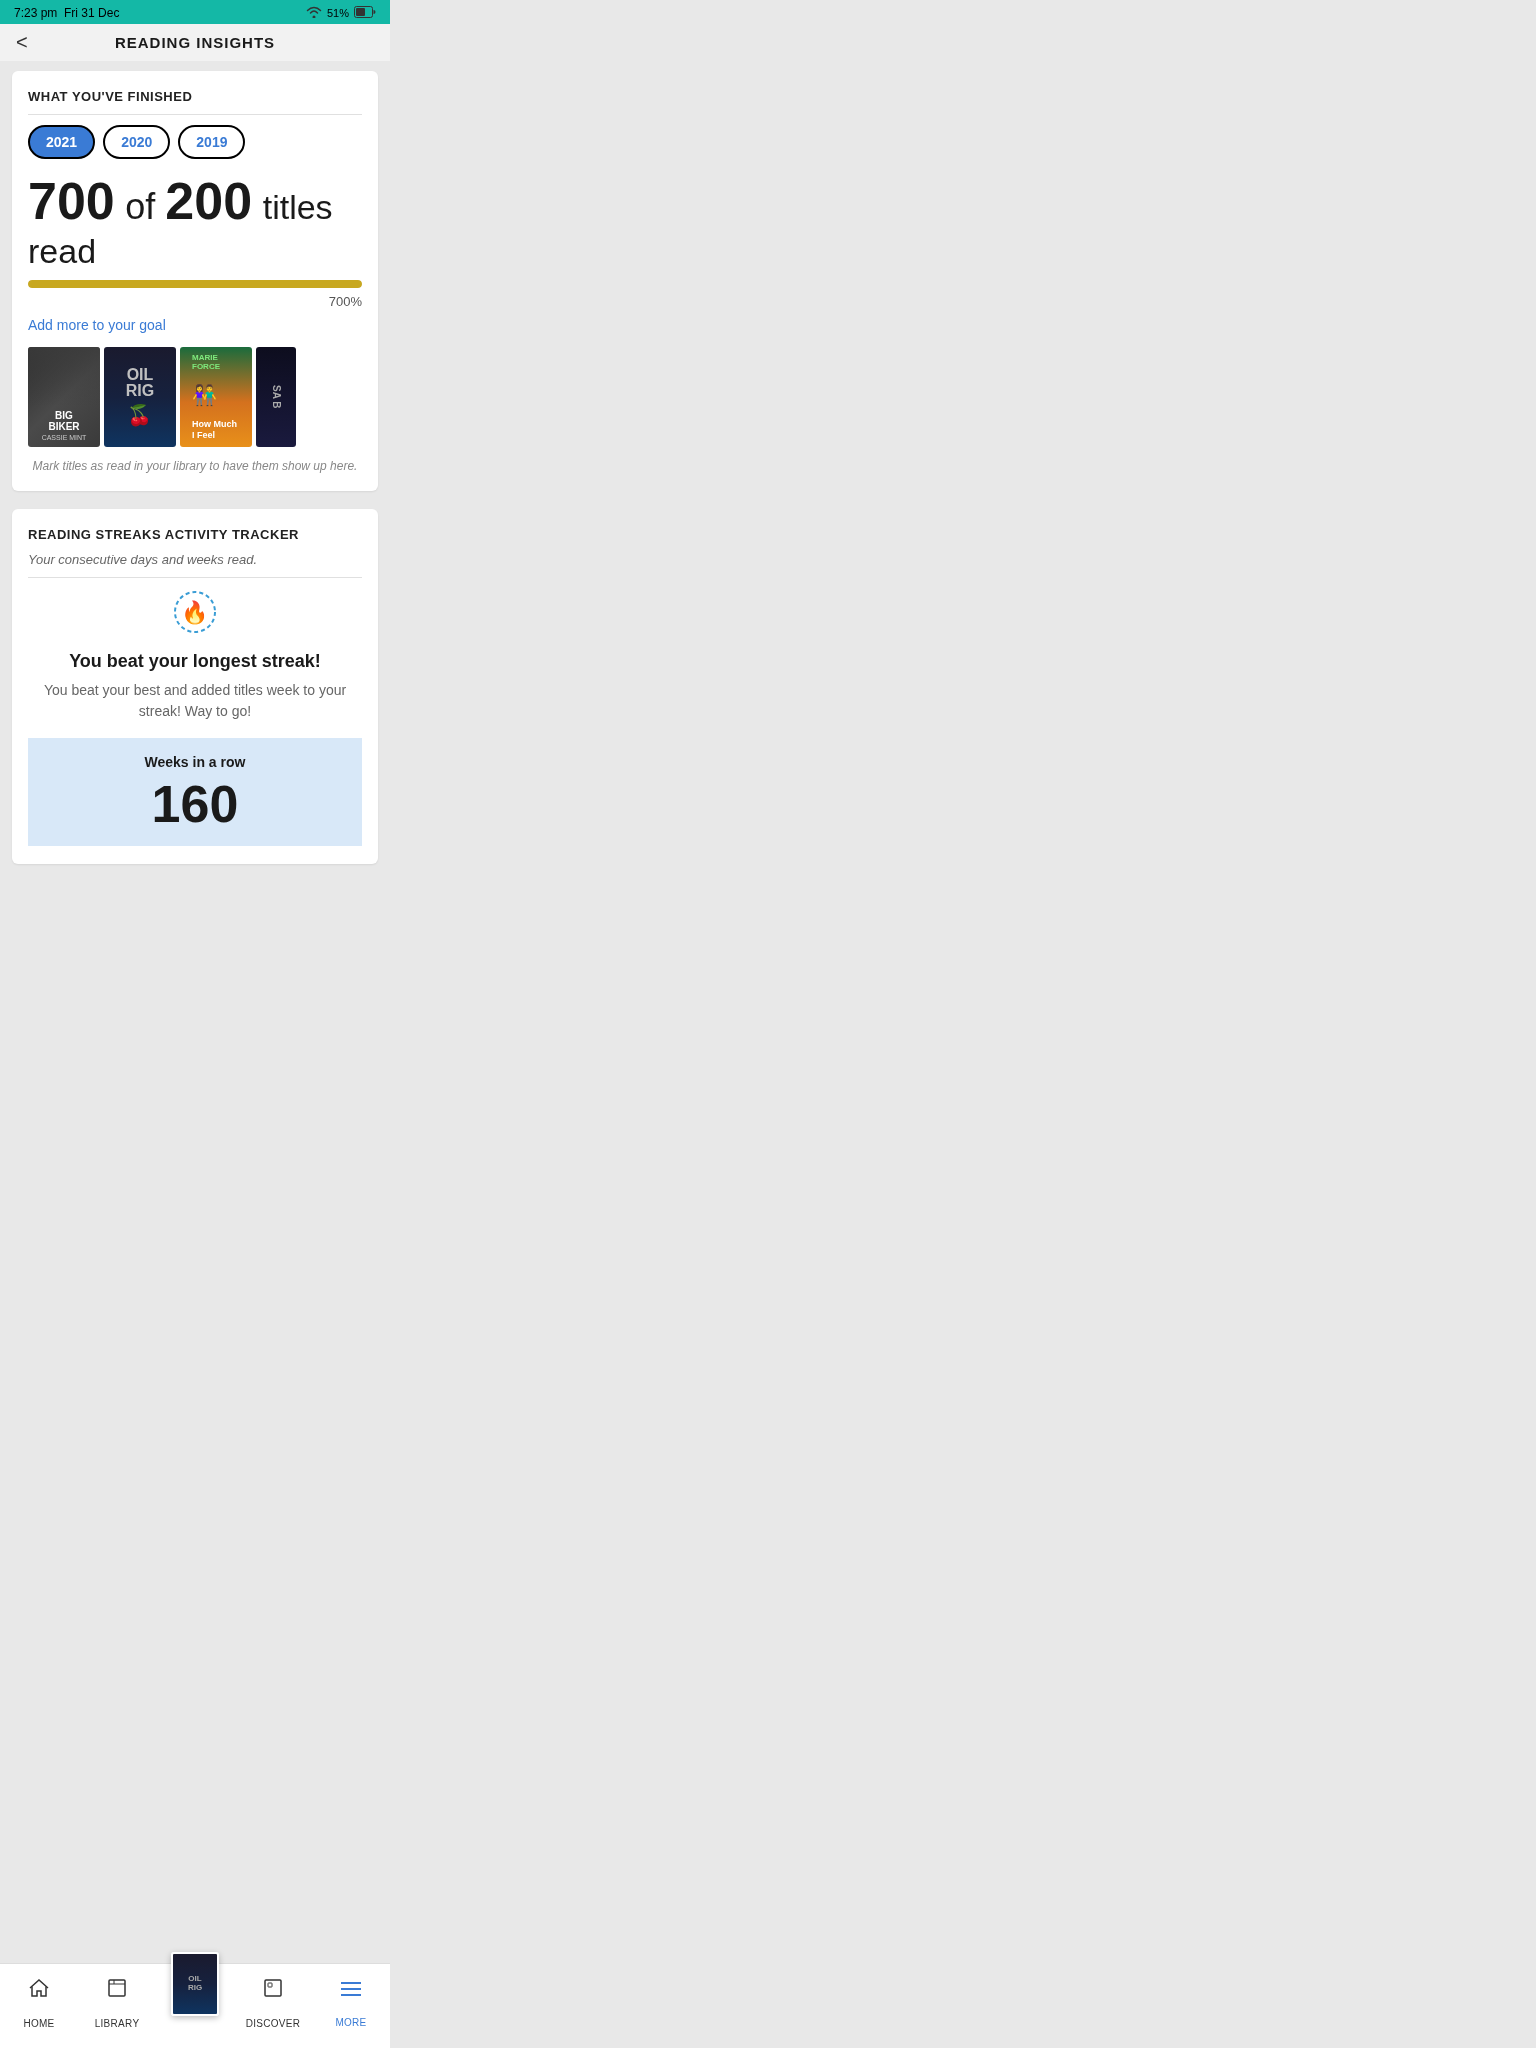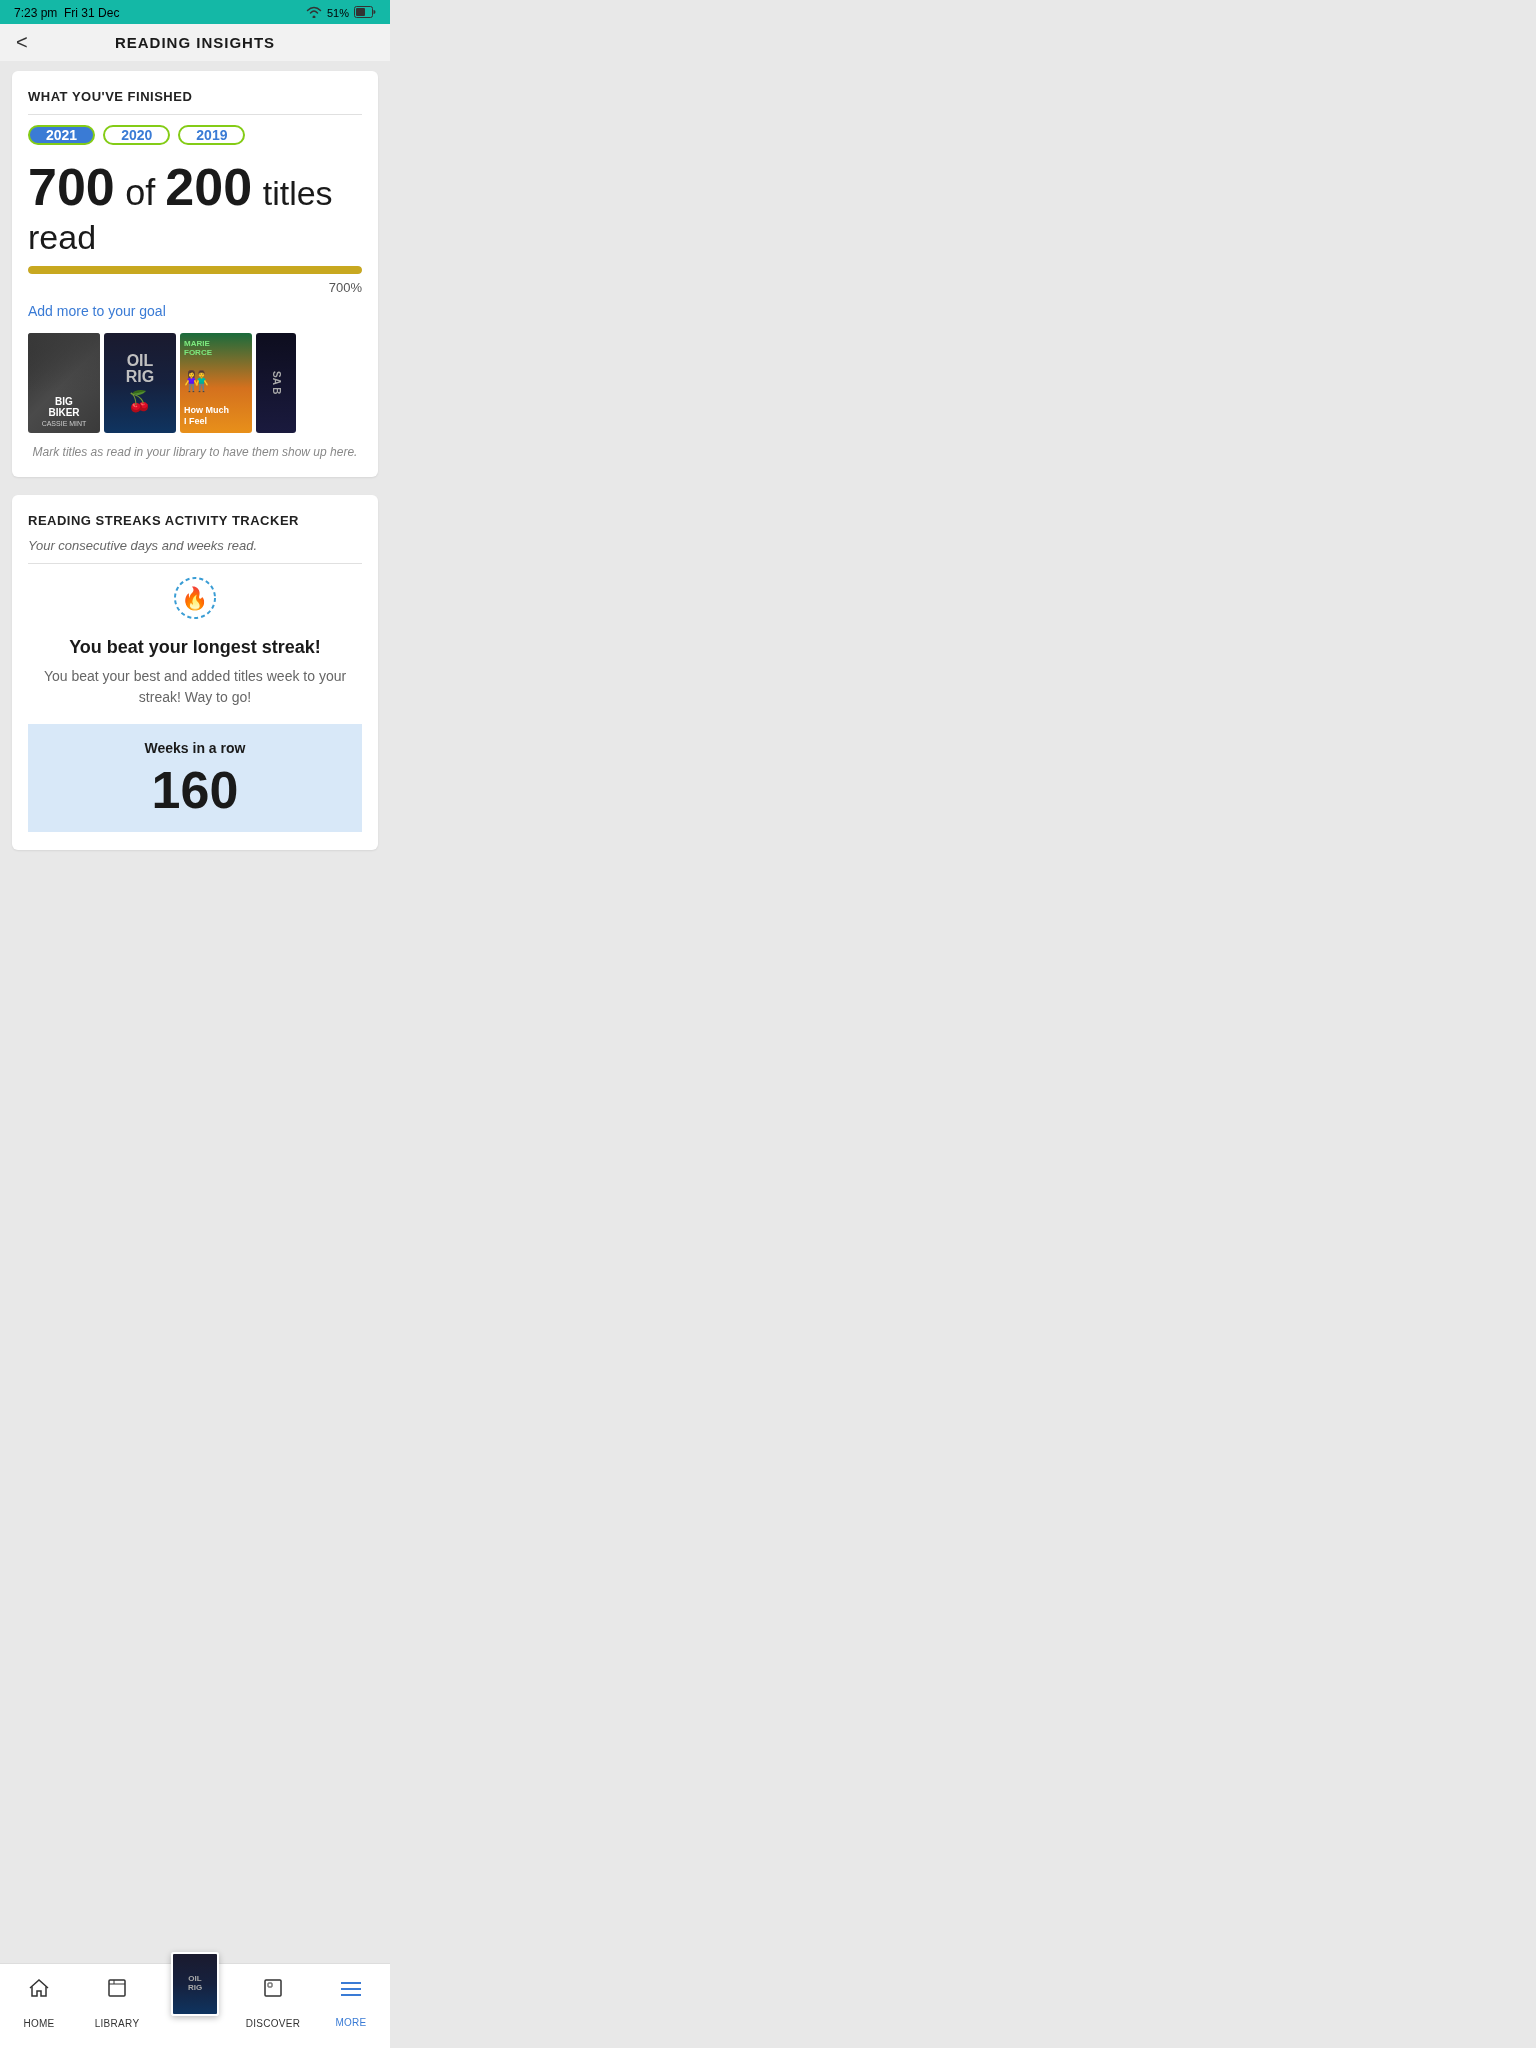--- a/index.html
+++ b/index.html
@@ -81,25 +81,25 @@
     }
 
     
     .year-tabs {
       display: flex;
       gap: 8px;
       margin-bottom: 14px;
     }
     .year-tab {
       border-radius: 20px;
-      padding: 0 16px;
+      padding: 7px 16px;
       font-size: 14px;
       font-weight: 600;
       cursor: pointer;
-      border: 2px solid #84cc16;
+      border: 2px solid #000000;
       color: #3a7bd5;
       background: transparent;
     }
     .year-tab.active {
       background: #3a7bd5;
       color: #fff;
     }
 
     
     .goal-headline {
@@ -199,21 +199,21 @@
       color: rgba(200,200,200,0.9);
       text-align: center;
       line-height: 1;
     }
 
     .book-marie-force {
       background: linear-gradient(180deg, #1a6b3c 0%, #c4571b 60%, #e8901a 100%);
       display: flex;
       flex-direction: column;
       align-items: flex-start;
-      padding: 6px 4px;
+      padding: 6px 12px;
     }
     .book-marie-force-author {
       font-size: 8px;
       font-weight: 700;
       color: #7de87d;
     }
     .book-marie-force-title {
       font-size: 9px;
       font-weight: 700;
       color: white;

